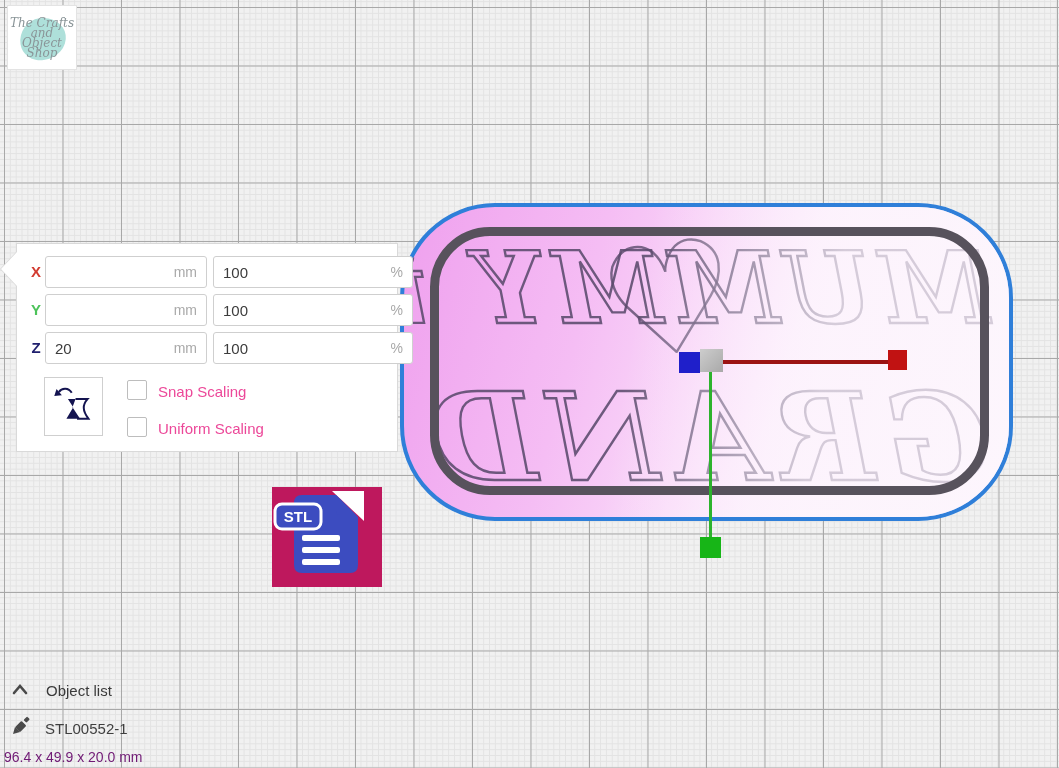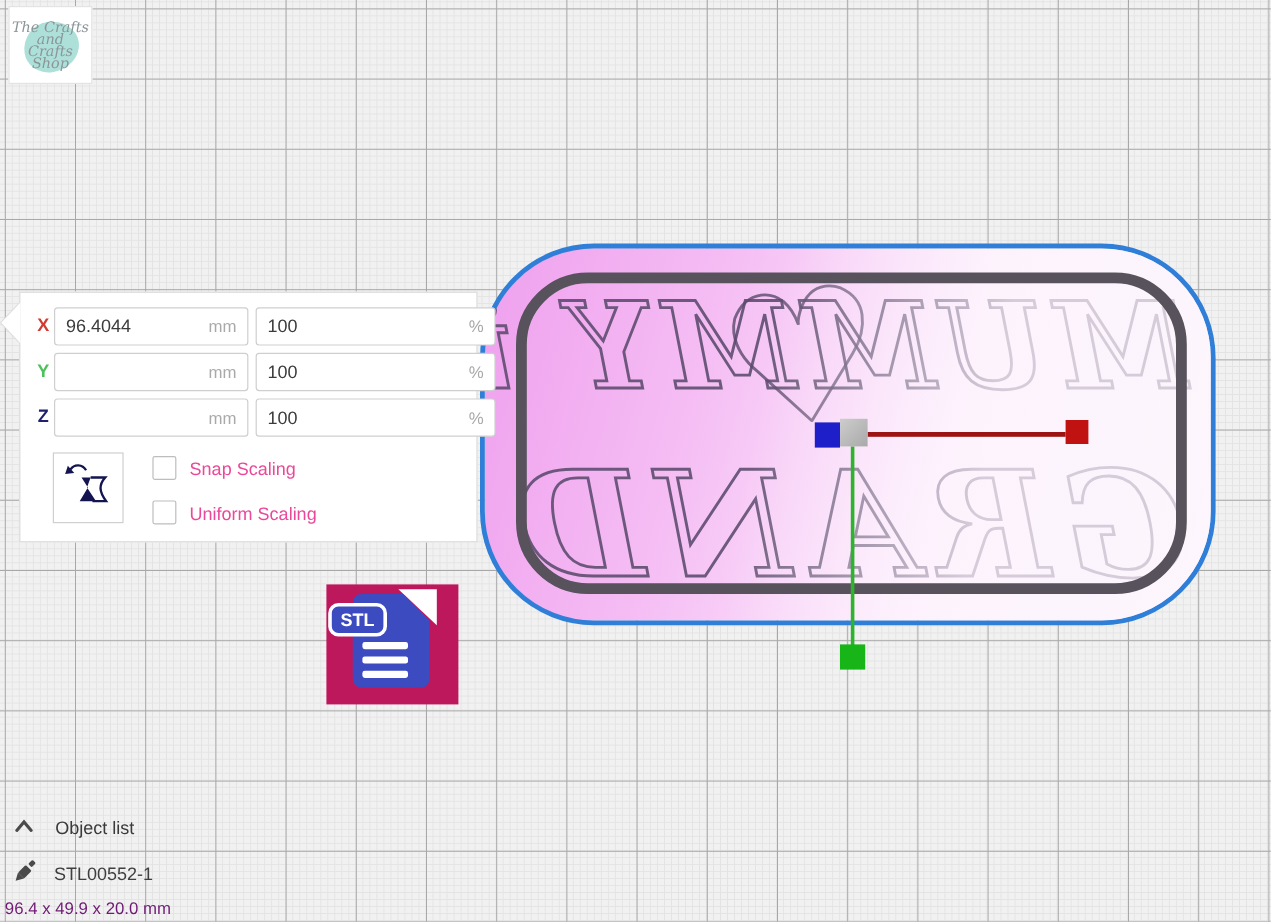--- a/index.html
+++ b/index.html
@@ -139,31 +139,30 @@
                font-size:14px; color:#701a75; }
 </style>
 </head>
 <body>
 
 <div class="logo-card">
   <div class="logo-blob"></div>
   <div class="logo-text">
     <div>The Crafts</div>
     <div>and</div>
-    <div>Crafts Shop</div>
+    <div>Object Shop</div>
   </div>
 </div>
 
 <div class="scale-panel">
   <div class="panel-tail"></div>
 
   <div class="scale-row row-x">
     <span class="axis-label axis-x">X</span>
     <span class="field field-mm">
-      <input value="96.4044" style="">
       <span class="unit">mm</span>
     </span>
     <span class="field field-pct">
       <input value="100" style="">
       <span class="unit">%</span>
     </span>
   </div>
 
   <div class="scale-row row-y">
     <span class="axis-label axis-y">Y</span>
@@ -172,20 +171,21 @@
     </span>
     <span class="field field-pct">
       <input value="100" style="">
       <span class="unit">%</span>
     </span>
   </div>
 
   <div class="scale-row row-z">
     <span class="axis-label axis-z">Z</span>
     <span class="field field-mm">
+      <input value="20" style="">
       <span class="unit">mm</span>
     </span>
     <span class="field field-pct">
       <input value="100" style="">
       <span class="unit">%</span>
     </span>
   </div>
 
   <div class="reset-scale-btn">
     <span>

